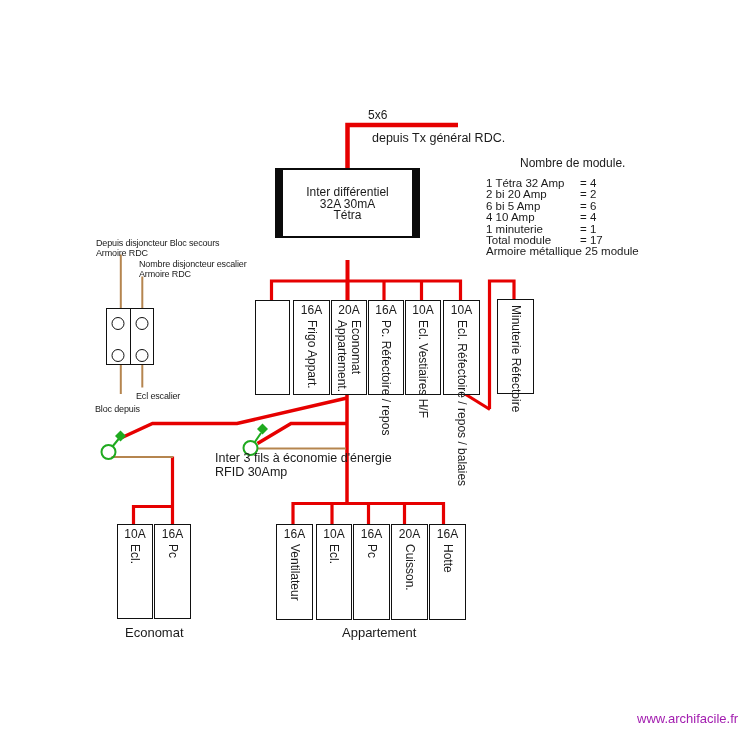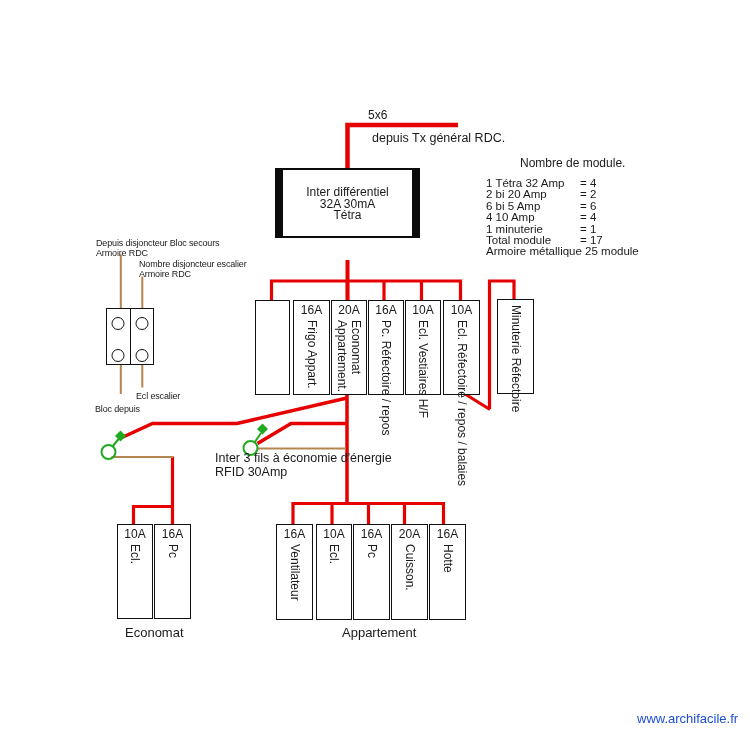--- a/index.html
+++ b/index.html
@@ -38,21 +38,21 @@
   .termcell.first{border-right:1.8px solid #111;}
   .tcirc{
     position:absolute;width:11px;height:11px;border:1.7px solid #111;border-radius:50%;
     background:#fff;left:50%;transform:translateX(-50%);
   }
   .tcirc.top{top:8px;} .tcirc.bot{top:40px;}
   .mod-summary{position:absolute;left:486px;top:178px;font-size:11.5px;line-height:11.4px;}
   .mrow{display:flex;}
   .mrow .ml{width:94px;}
   .grouptitle{position:absolute;font-size:13px;white-space:nowrap;}
-  .watermark{position:absolute;left:637px;top:711px;font-size:13px;color:#1d4ed8;white-space:nowrap;text-align:right;}
+  .watermark{position:absolute;left:637px;top:711px;font-size:13px;color:#a21caf;white-space:nowrap;text-align:right;}
 </style>
 </head>
 <body>
 
 <div id="canvas">
 
   <svg class="abs" style="left:0;top:0" width="750" height="750" viewBox="0 0 750 750">
 
     <g>
       <polyline class="wr" stroke-width="4.5" points="458,125 347.5,125 347.5,170"></polyline>

